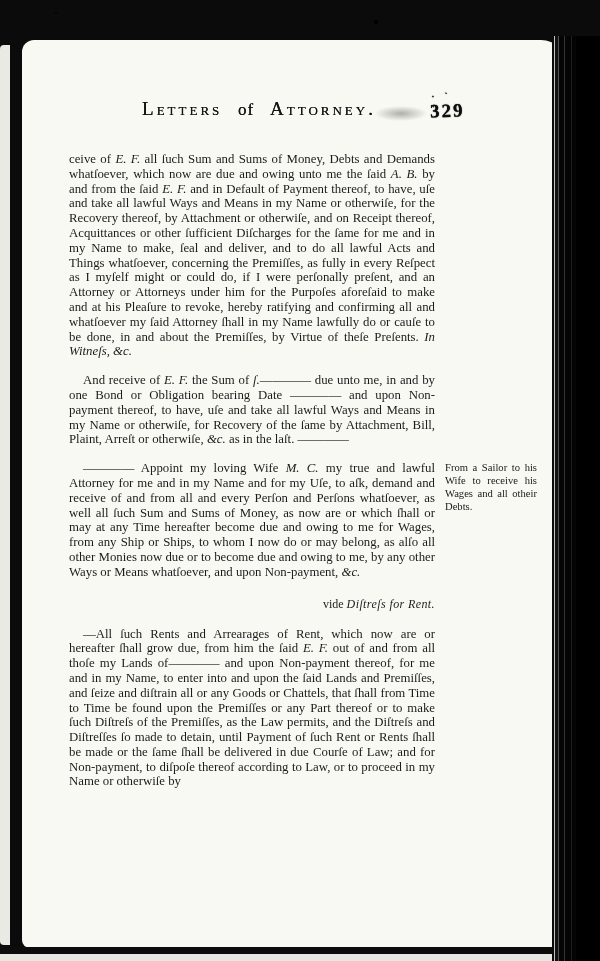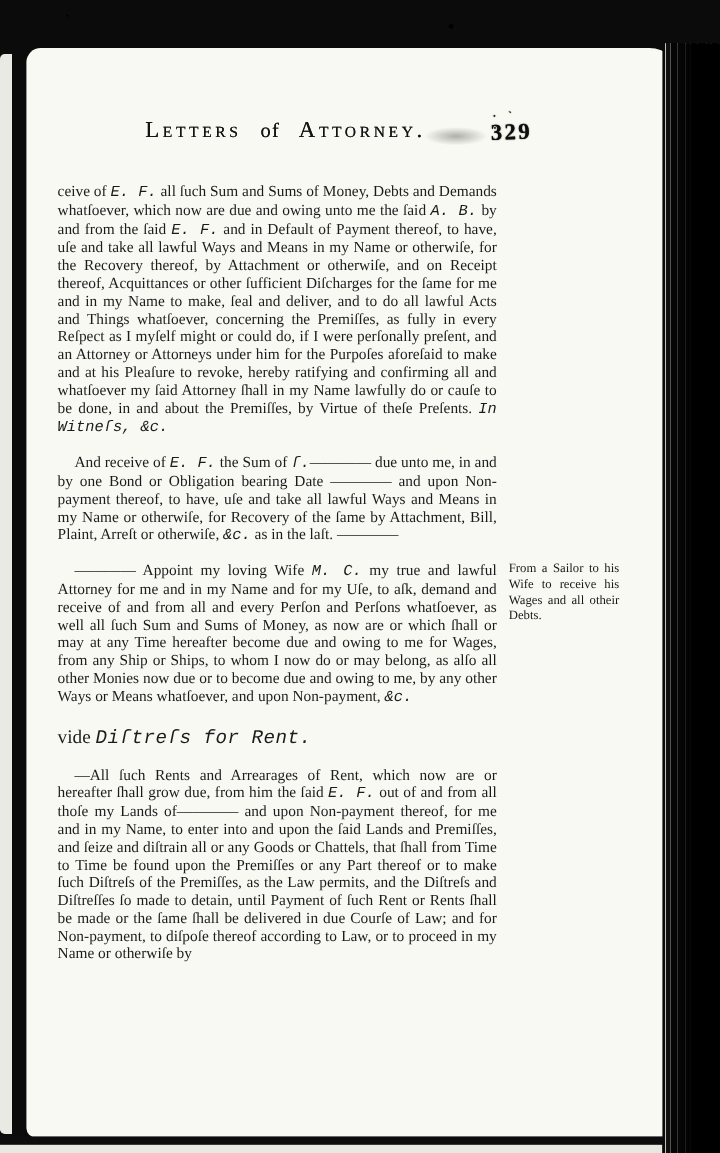--- a/index.html
+++ b/index.html
@@ -12,21 +12,21 @@
   .facing-edge{
     position:absolute;left:0;top:45px;width:10px;height:900px;
     background:#eaeae4;border-radius:4px 0 0 4px;
   }
   
   .page{
     position:absolute;left:22px;top:40px;width:545px;height:908px;
     background:#f9f9f4;color:#1c1c1c;
     border-radius:12px 26px 8px 8px;
   }
-  .content{padding:56px 0 0 26px;}
+  .content{padding:56px 0 0 26px;margin-left:21px;}
   
   .head{position:relative;height:42px;width:470px;}
   .title{
     position:absolute;left:0;top:2px;width:380px;text-align:center;
     font-size:19px;letter-spacing:3px;word-spacing:8px;color:#141414;
     text-shadow:0 0 .5px #222;
   }
   .title .sc{font-variant:small-caps;}
   .title .of{font-variant:normal;letter-spacing:1px;font-size:17px;}
   .smudge{
@@ -48,22 +48,22 @@
   .main p{
     margin:0;font-size:12.8px;line-height:14.8px;text-align:justify;
     color:#1b1b1b;
   }
   .main p.ind{text-indent:14px;}
   .notecol{
     width:92px;margin-left:10px;
     font-size:10.6px;line-height:13px;text-align:justify;color:#181818;
   }
   .vide{
-    width:366px;text-align:left;margin:17px 0 3px;
-    font-size:16px;
+    width:366px;text-align:right;margin:17px 0 3px;
+    font-size:12px;
   }
   .vide i{letter-spacing:.4px;}
   .foot{position:relative;width:366px;height:18px;margin-top:2px;font-size:12.8px;}
   .sig{position:absolute;left:50%;transform:translateX(-50%);letter-spacing:3px;}
   .catch{position:absolute;right:0;}
   
   .gutter{
     position:absolute;left:552px;top:36px;width:48px;height:925px;
     background:
       linear-gradient(90deg,rgba(5,5,5,0) 0px,rgba(5,5,5,.75) 12px,#000 26px),
@@ -73,21 +73,21 @@
   }
   
   .bottom-edge{position:absolute;left:0;top:947px;width:558px;height:7px;background:#0c0c0c;}
   .bottom-light{position:absolute;left:0;top:954px;width:552px;height:7px;background:#e8e8e2;}
   
   .specks{
     position:absolute;left:55px;top:12px;width:2px;height:2px;background:#000;border-radius:50%;
     box-shadow:250px 45px 0 1px #111,420px 60px 0 0 #222,180px 30px 0 0 #1a1a1a,
                320px 9px 0 1px #000,80px 380px 0 0 #333,30px 120px 0 1px #0a0a0a;
   }
-  i{font-style:italic;font-family:Liberation Mono, monospace;}
+  i{font-style:italic;}
 </style>
 </head>
 <body>
 
 <div class="facing-edge"></div>
 <div class="specks"></div>
 
 <div class="page">
   <div class="content">
 

